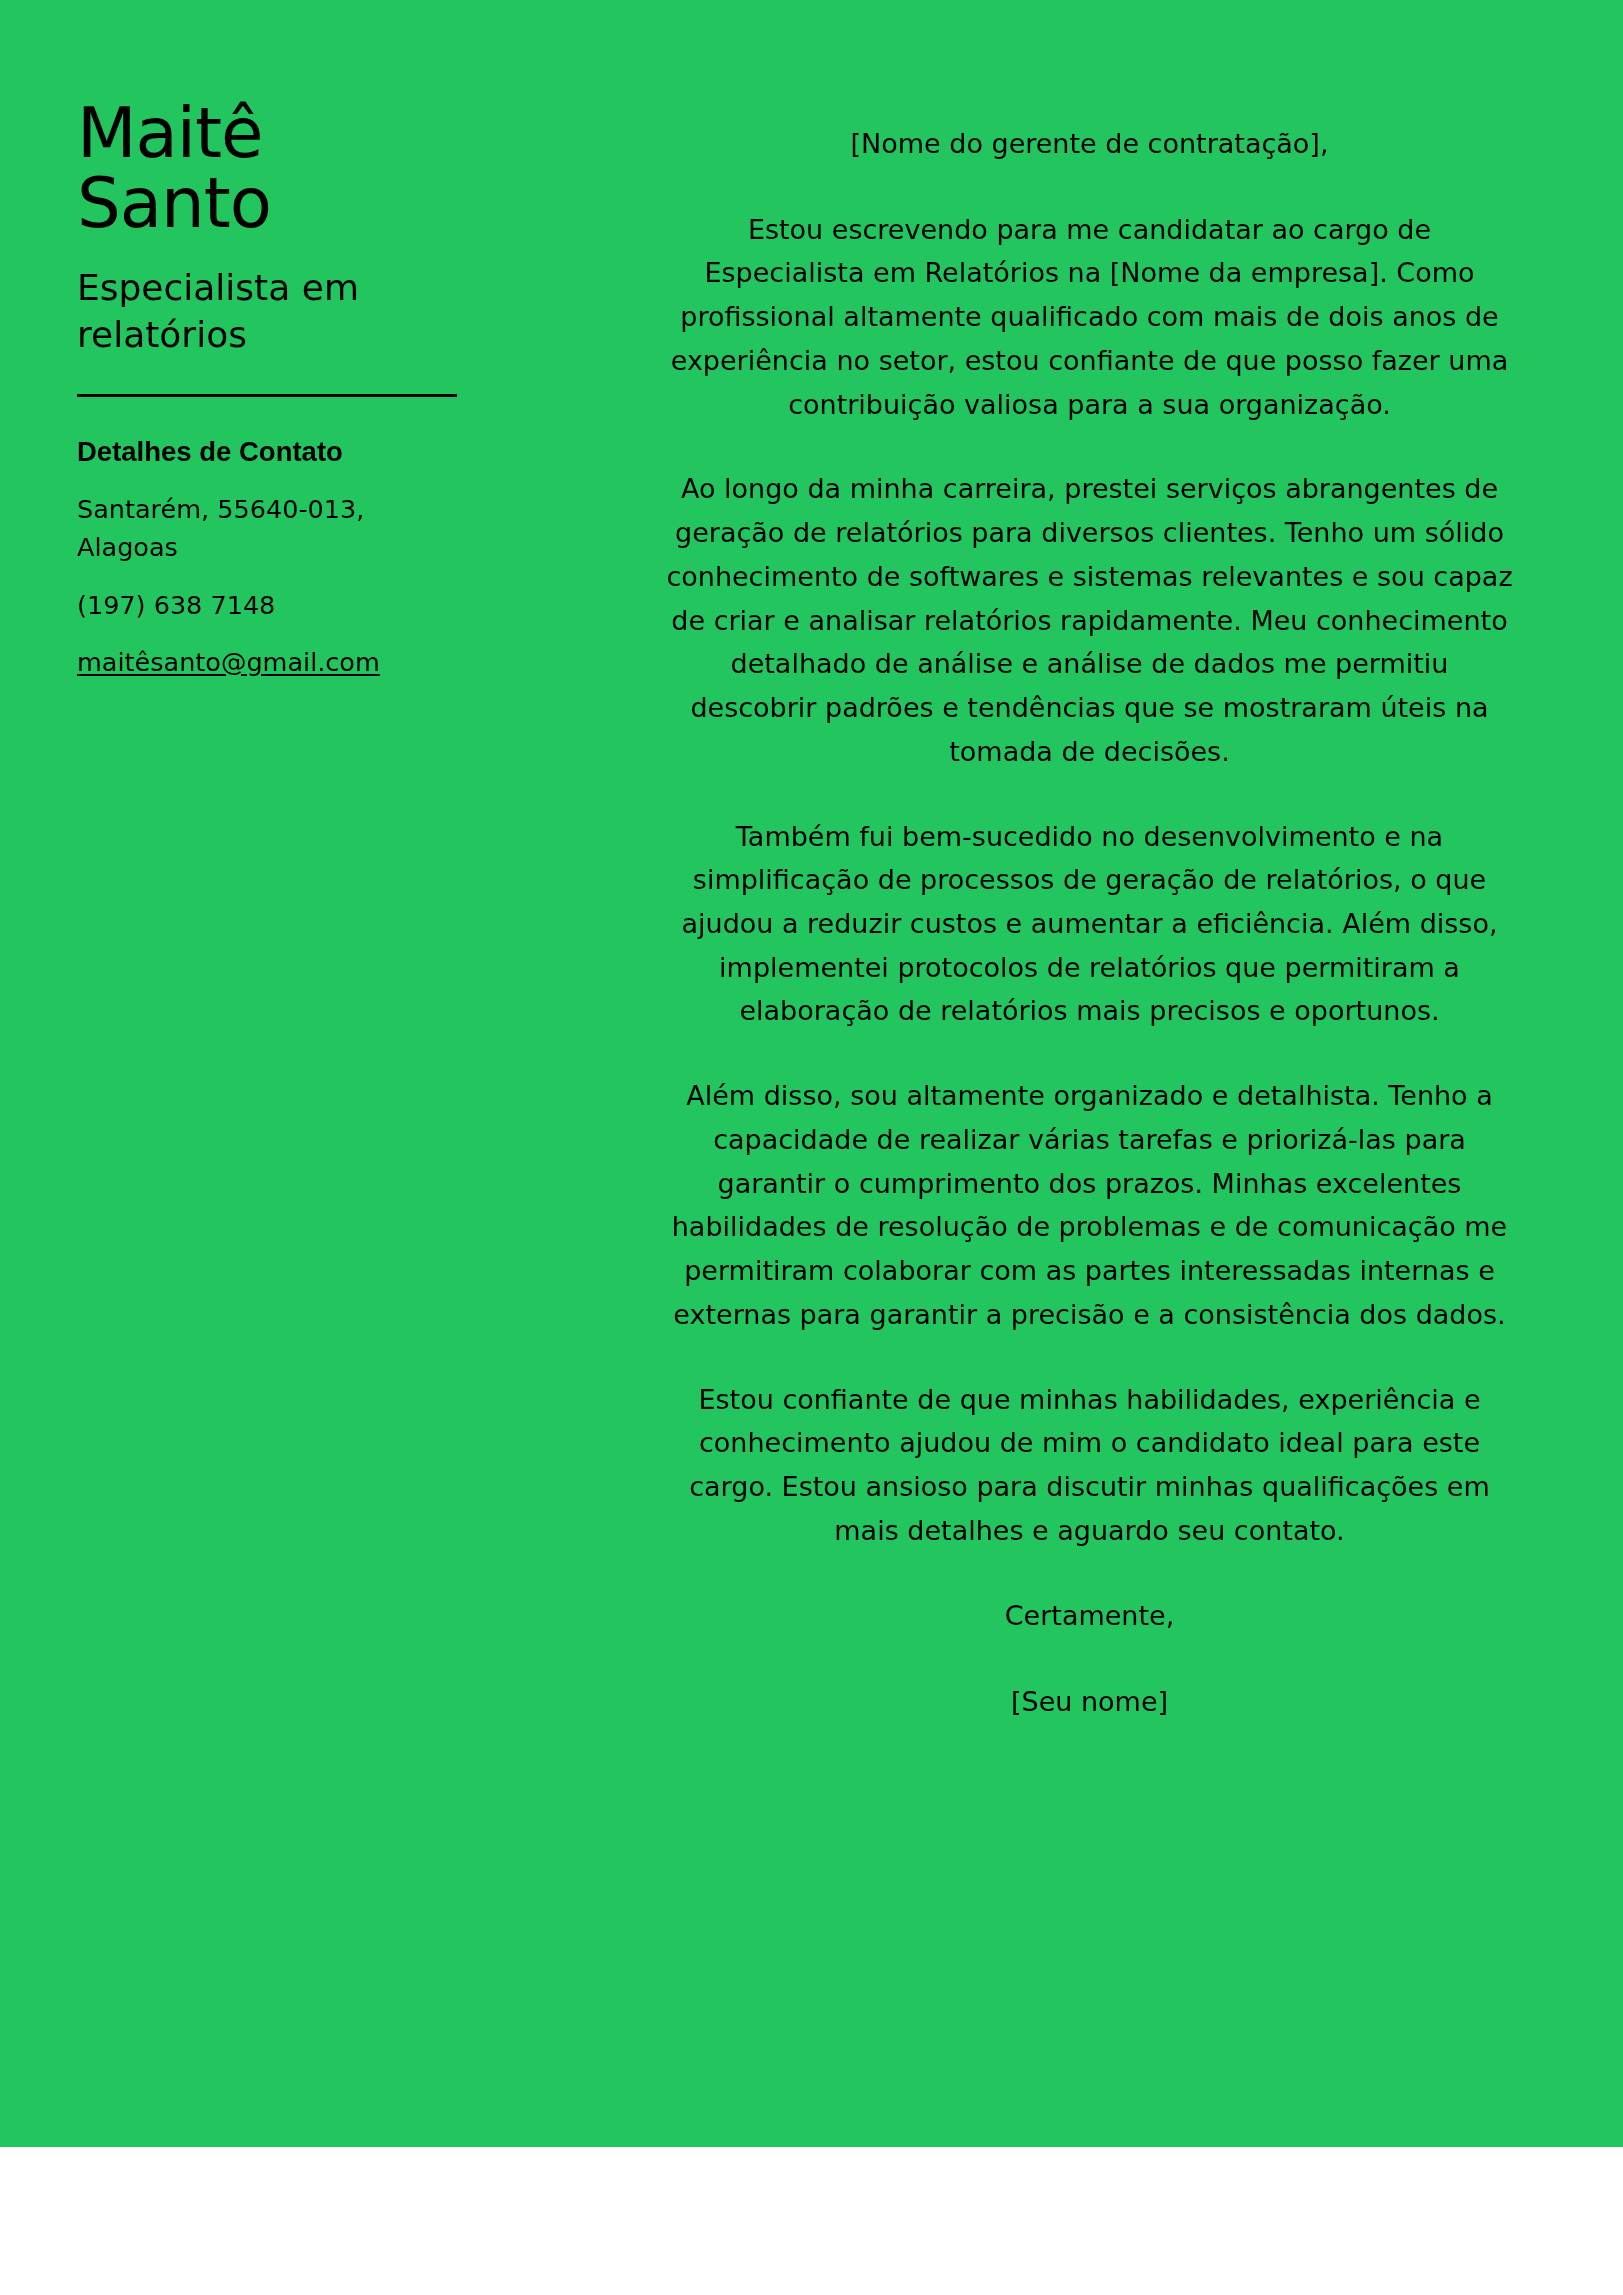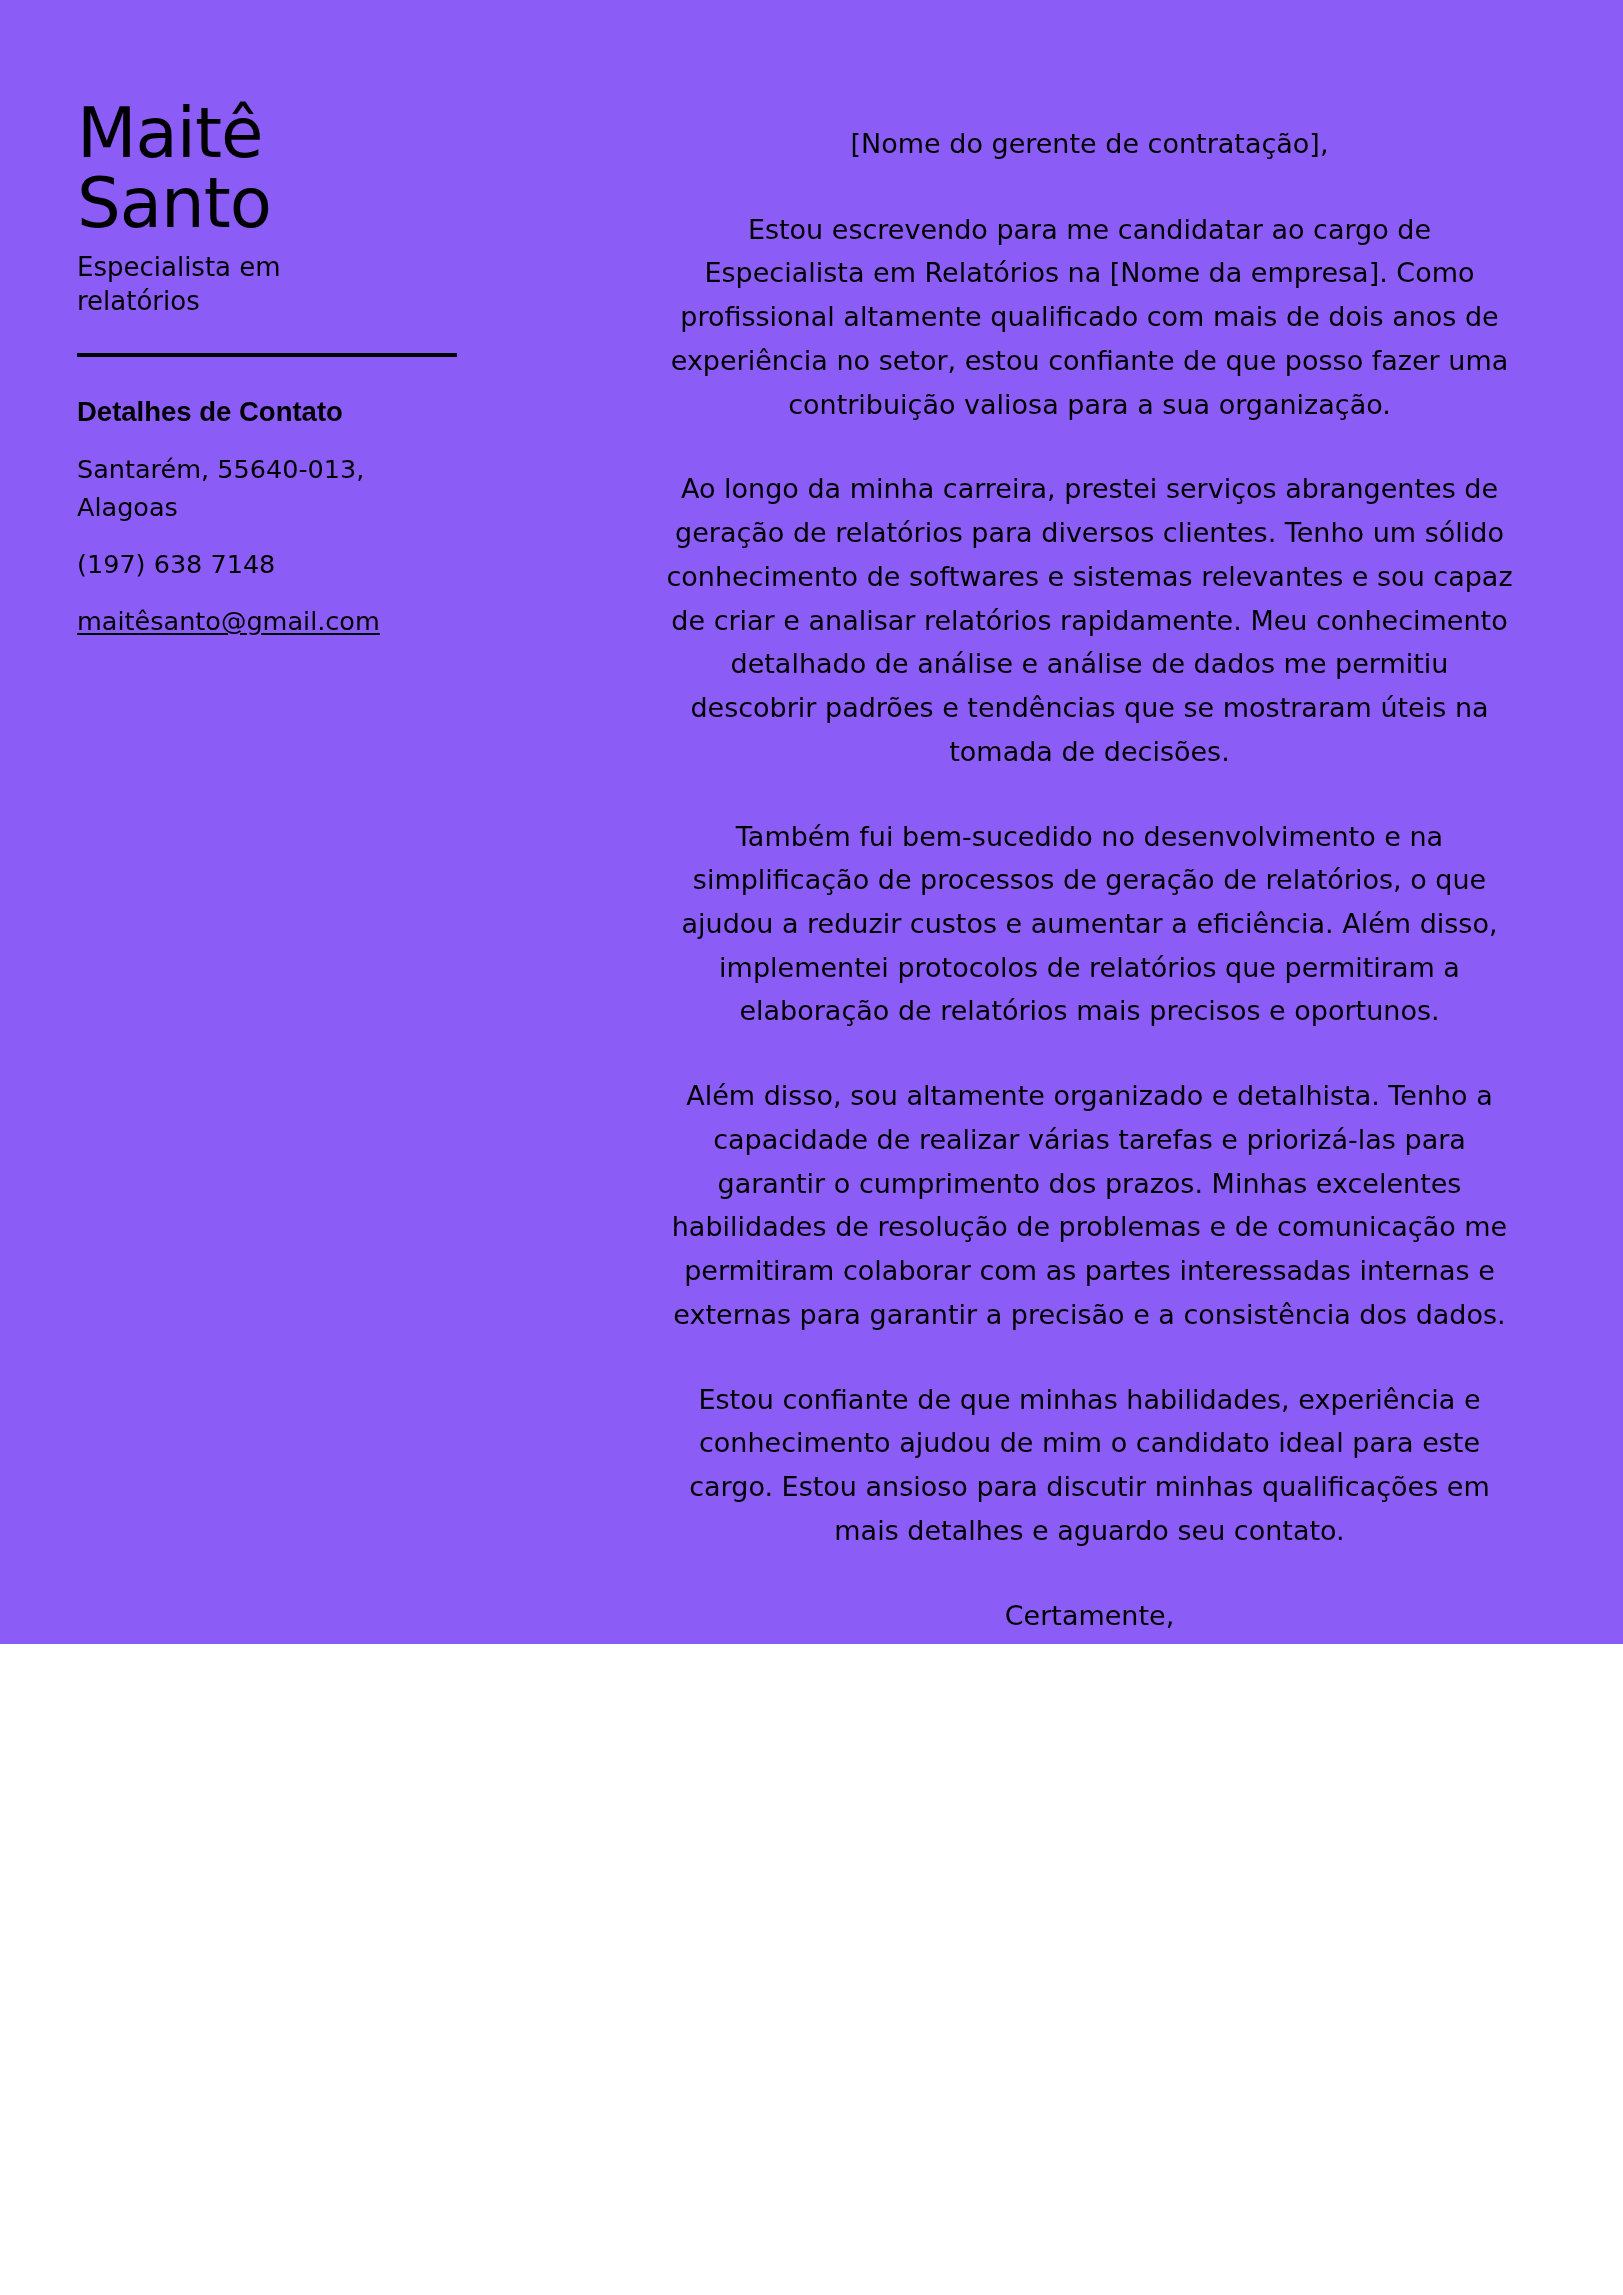--- a/index.html
+++ b/index.html
@@ -10,22 +10,22 @@
   }
   body {
     font-family: "DejaVu Sans", sans-serif;
     color: #000000;
     -webkit-font-smoothing: antialiased;
   }
 
   .page {
     position: relative;
     width: 1623px;
-    height: 1644px;
-    background: #8b5cf6;
+    height: 2147px;
+    background: #22c55e;
     box-sizing: border-box;
     overflow: hidden;
   }
 
   
   .sidebar {
     position: absolute;
     left: 77px;
     top: 98px;
     width: 393px;
@@ -40,24 +40,24 @@
     font-family: "DejaVu Sans", sans-serif;
     font-weight: 400;
     font-size: 69px;
     line-height: 1.02;
     letter-spacing: -1px;
     color: #000000;
     white-space: nowrap;
   }
 
   .job-title {
-    margin-top: 11px;
+    margin-top: 25px;
     font-family: "DejaVu Sans", sans-serif;
     font-weight: 400;
-    font-size: 26px;
+    font-size: 36px;
     line-height: 1.32;
     color: #000000;
     max-width: 282px;
   }
 
   .divider {
     margin-top: 35px;
     width: 380px;
     height: 3.3px;
     background: #000000;

